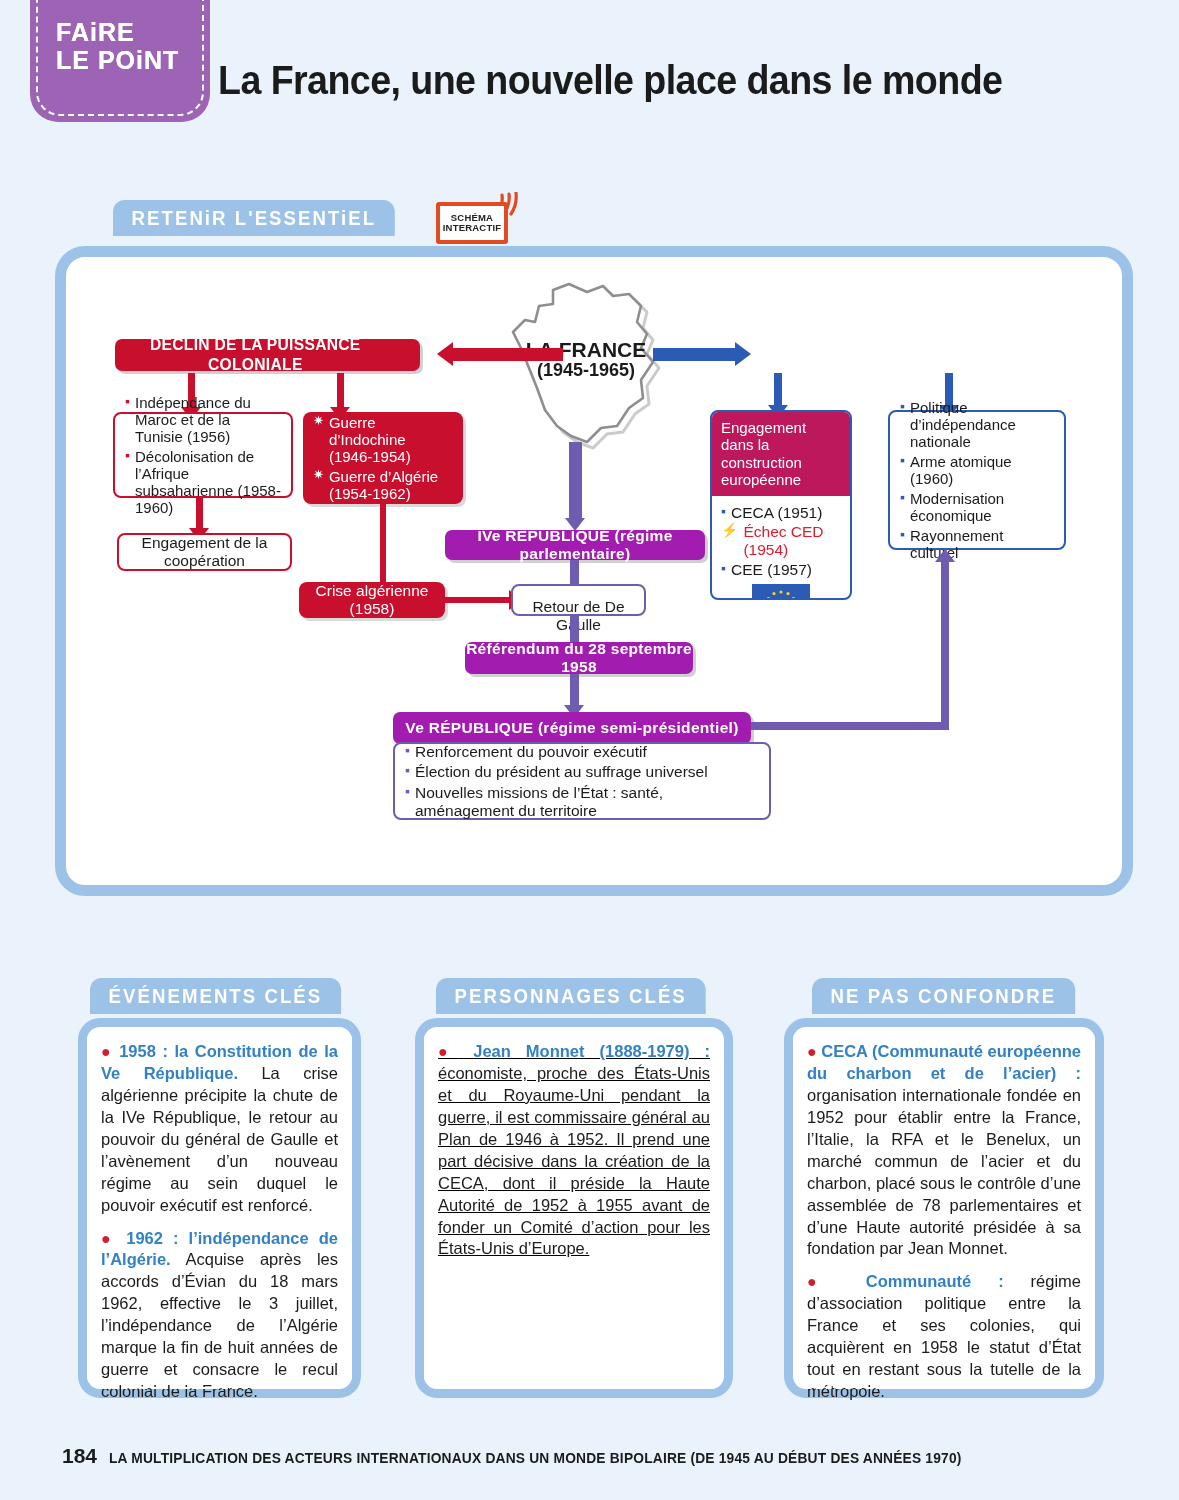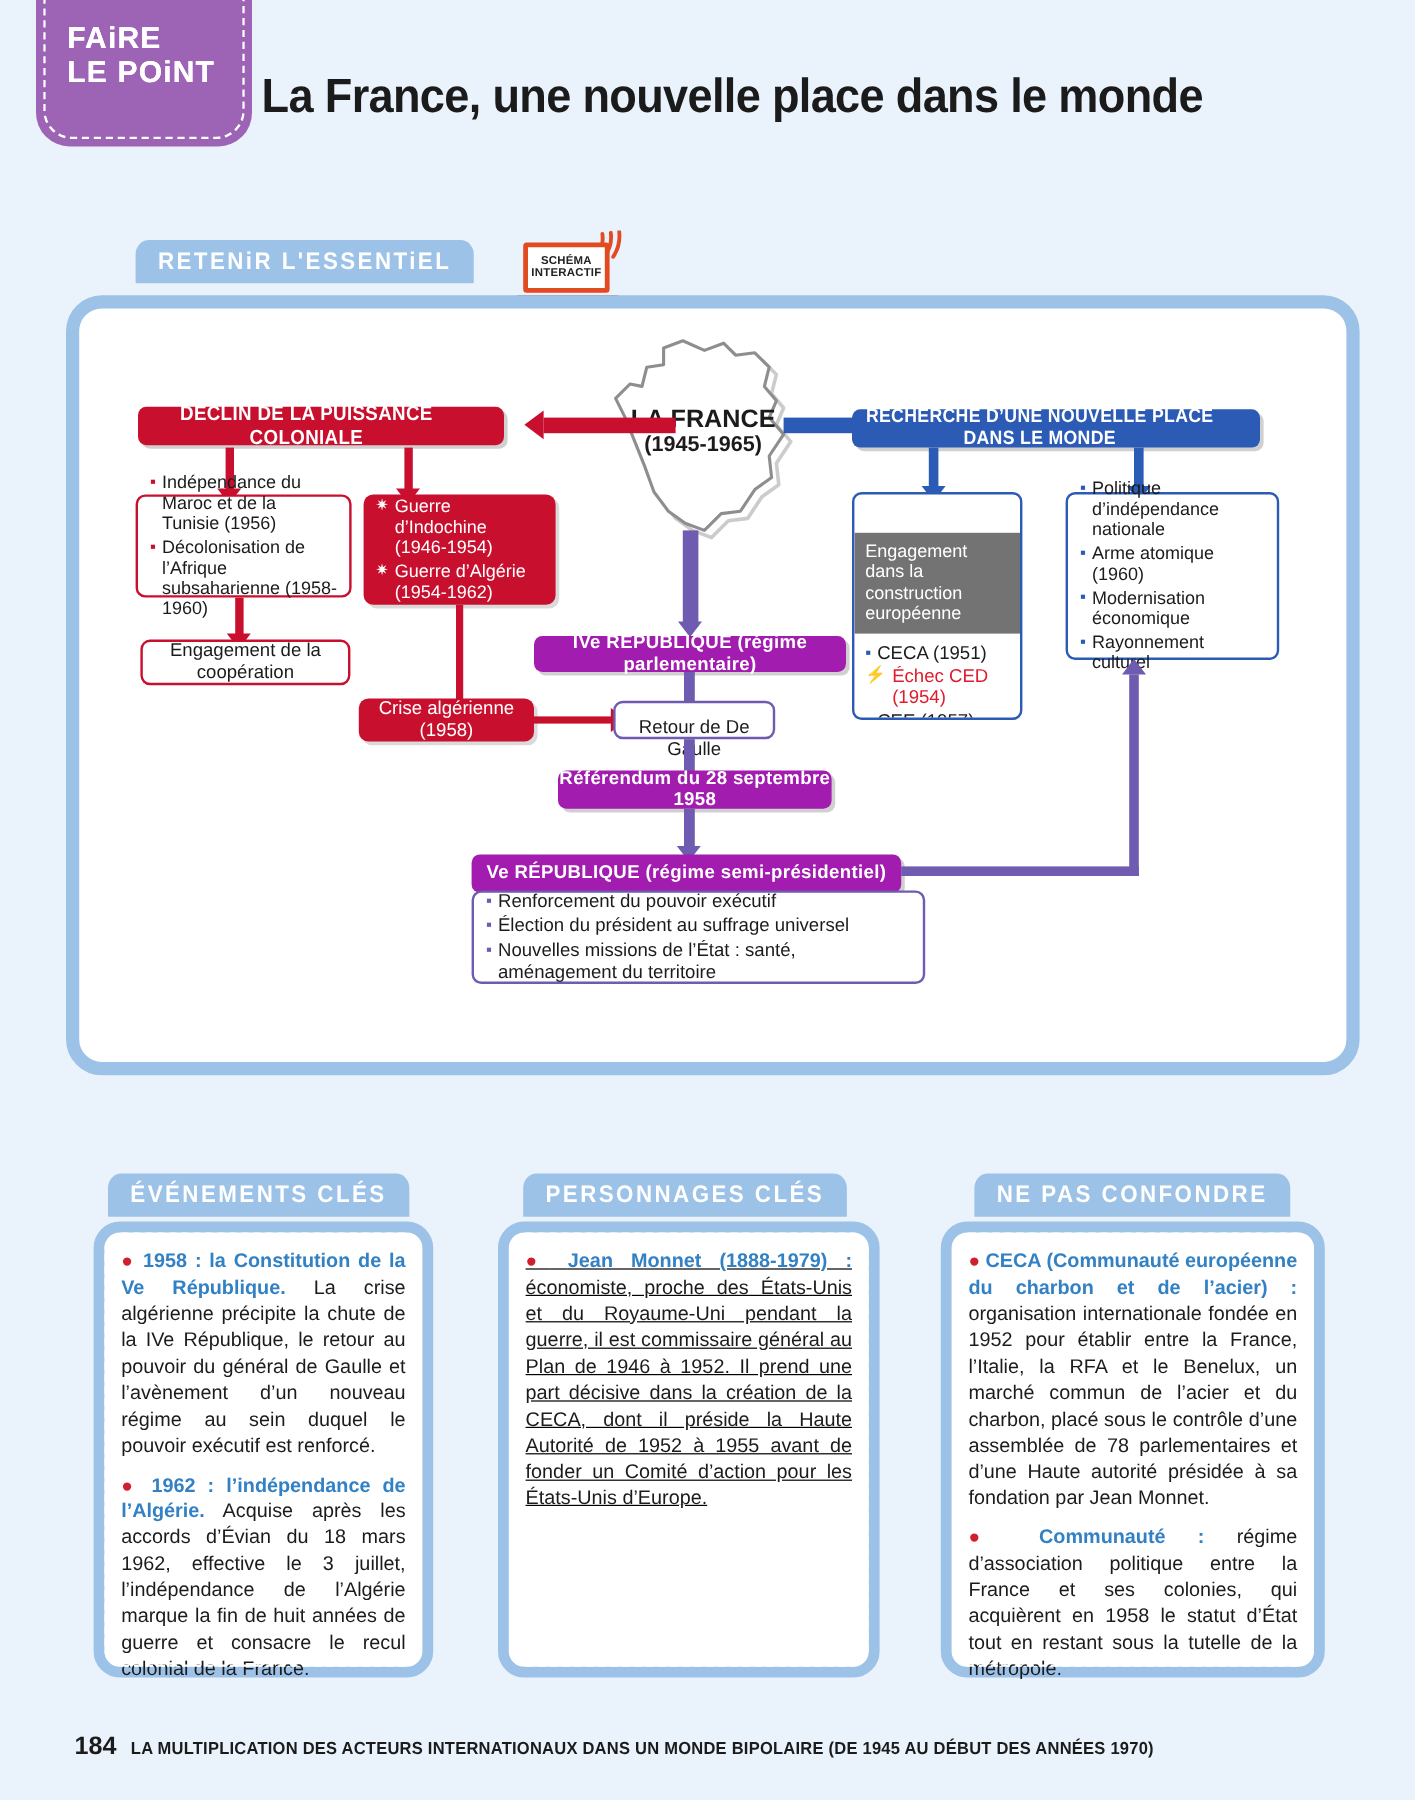--- a/index.html
+++ b/index.html
@@ -259,31 +259,28 @@
     </div>
 
     <div class="arw arw-red" style="left:325px; top:258px; width:6px; height:98px;"></div>
 
     <div class="node fill-red" style="left:244px; top:336px; width:146px; height:36px; font-size:15.5px;">
       <span style="text-align:center;">Crise algérienne (1958)</span>
     </div>
     <div class="arw arw-red" style="left:390px; top:351px; width:66px; height:6px;"></div>
     <div class="head head-right-r" style="left:454px; top:344px;"></div>
 
-    <div class="node bar bar-blue" style="left:655px; top:95px; width:340px; height:32px; font-size:16px;">
-      <span class="cond">RECHERCHE D’UNE NOUVELLE PLACE DANS LE MONDE</span>
-    </div>
 
     <div class="arw arw-blue" style="left:719px; top:127px; width:8px; height:34px;"></div>
     <div class="head head-down-b" style="left:713px; top:159px;"></div>
     <div class="arw arw-blue" style="left:890px; top:127px; width:8px; height:34px;"></div>
     <div class="head head-down-b" style="left:884px; top:159px;"></div>
 
     <div class="node" style="left:655px; top:164px; width:142px; height:190px; border:2px solid #2b5bb5; border-radius:8px; overflow:hidden; background:#fff;">
-      <div style="background:#737373; color:#fff; padding:7px 9px 8px 9px; font-size:15px; line-height:1.15;margin-top:32px;">
+      <div style="background:#be185d; color:#fff; padding:7px 9px 8px 9px; font-size:15px; line-height:1.15;">
         <div>Engagement dans la</div>
         <div>construction européenne</div>
       </div>
       <div style="padding:6px 9px; font-size:15.5px; color:#1b1b1b;">
         <div class="li">
           <span class="bl" style="color:#2b5bb5;">▪</span>
           <span class="tx">CECA (1951)</span>
         </div>
         <div class="li">
           <span class="bl" style="color:#e01b2c; font-weight:bold;">⚡</span>

